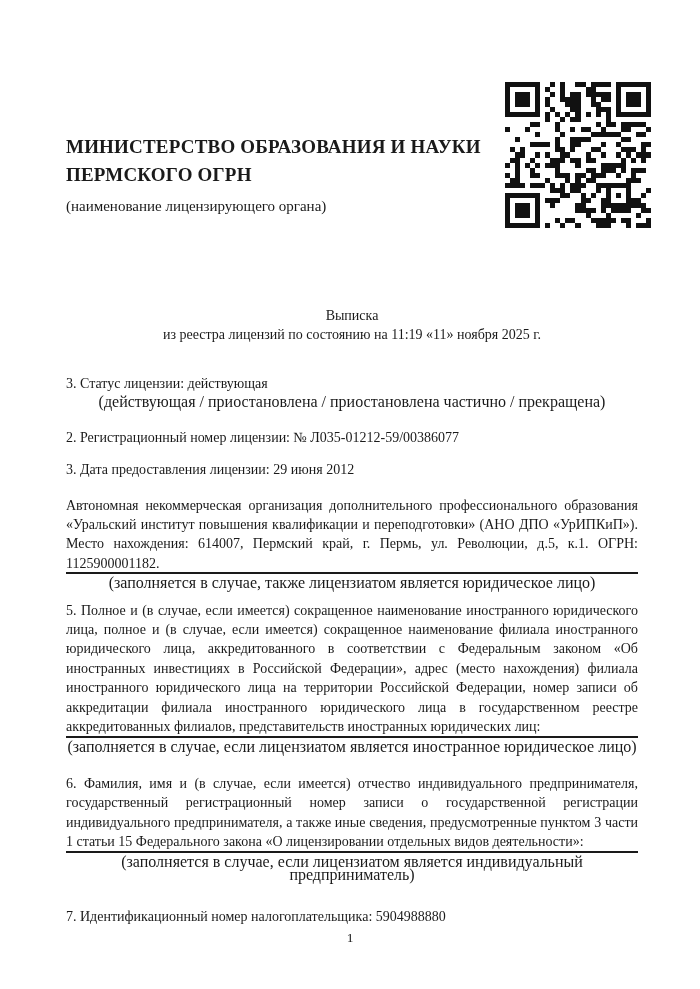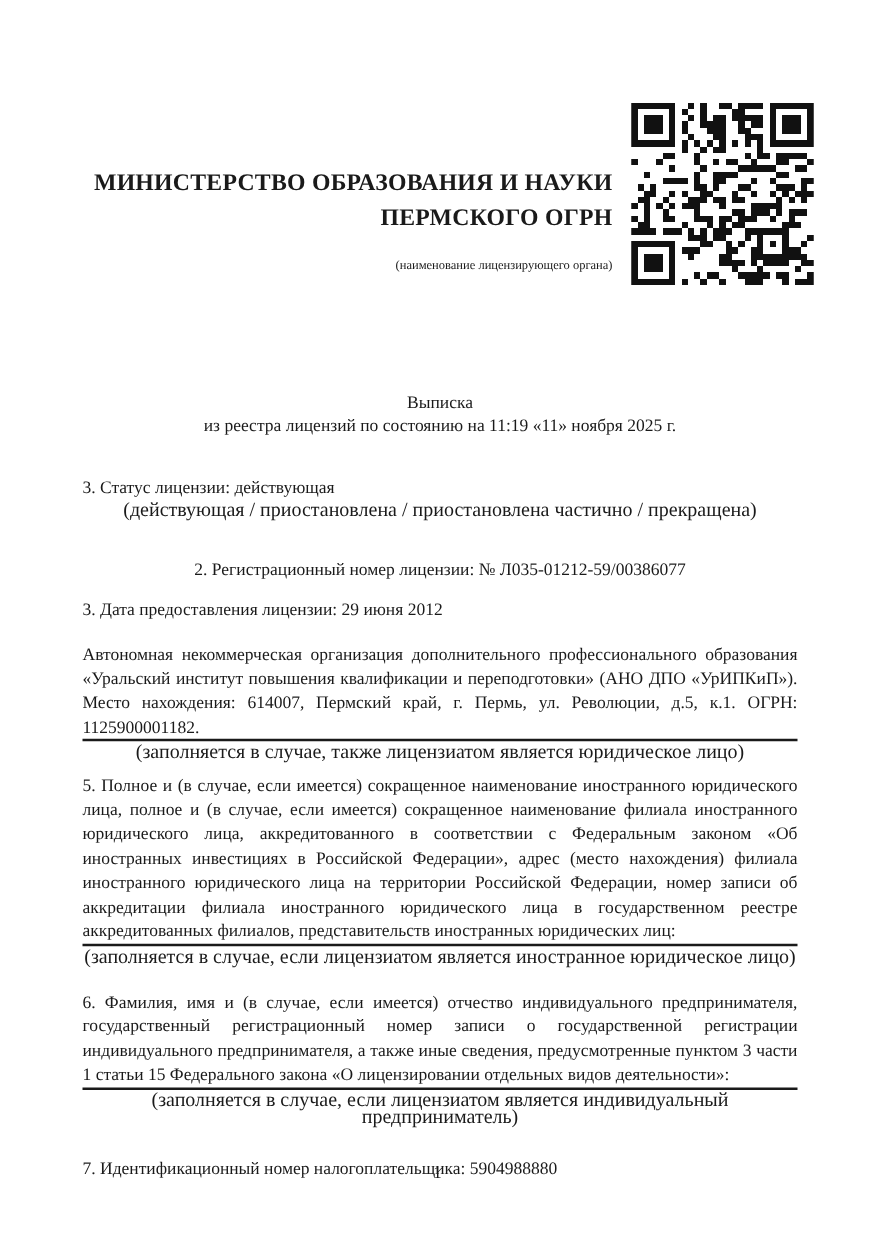--- a/index.html
+++ b/index.html
@@ -25,52 +25,52 @@
   .qr {
     position: absolute;
     left: 505px;
     top: 82px;
     width: 146px;
     height: 146px;
   }
   .header-block {
     margin-top: 133px;
     width: 424px;
-    text-align: right;
+    text-align: left;
   }
   .ministry-name {
     font-weight: bold;
     font-size: 19px;
     line-height: 28px;
     letter-spacing: 0.2px;
   }
   .ministry-caption {
-    font-size: 10px;
+    font-size: 15px;
     line-height: 14px;
-    margin-top: 17px;
+    margin-top: 10px;
   }
   .doc-title {
     margin-top: 93px;
     text-align: center;
   }
   .sec { margin-top: 0; }
   .just { text-align: justify; }
   .note {
     font-size: 16px;
     line-height: 13.5px;
     text-align: center;
     margin-top: 2px;
   }
   .rule {
     border-top: 2px solid #1a1a1a;
     height: 0;
     margin-top: -1px;
   }
   .mt-item1 { margin-top: 29px; }
-  .mt-item2 { margin-top: 31px; text-align: center; }
+  .mt-item2 { margin-top: 19px; }
   .mt-item3 { margin-top: 13px; }
   .mt-item4 { margin-top: 16px; }
   .mt-item5 { margin-top: 11px; }
   .mt-item6 { margin-top: 21px; }
   .mt-item7 { margin-top: 25px; }
   .page-number {
     position: absolute;
     bottom: 42px;
     left: 0;
     width: 100%;

